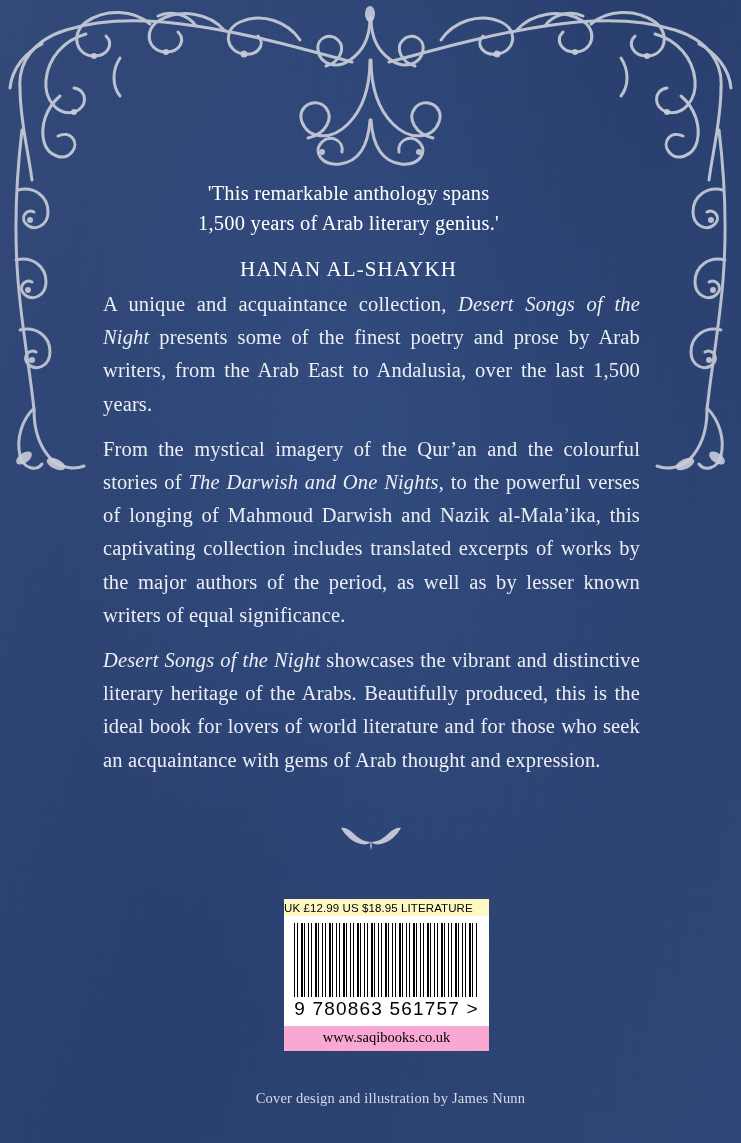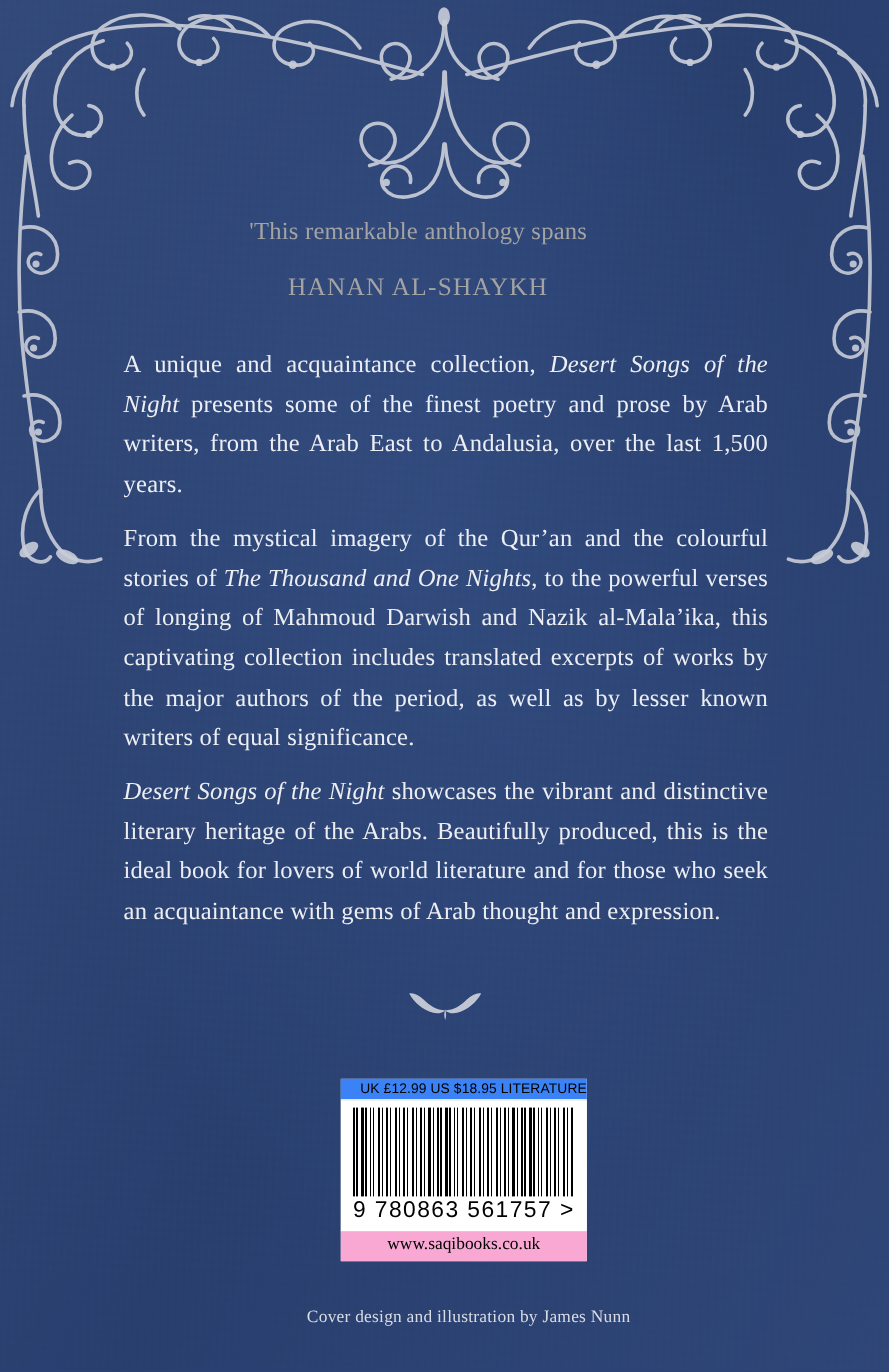--- a/index.html
+++ b/index.html
@@ -66,21 +66,21 @@
     width: 741px;
     height: 1143px;
   }
 
   .pullquote {
     position: absolute;
     left: 0;
     top: 178px;
     width: 697px;
     text-align: center;
-    color: #a3a3a3;
+    color: #ffffff;
   }
   .pullquote .line {
     font-size: 20.5px;
     line-height: 30px;
     letter-spacing: 0.2px;
   }
   .pullquote .attrib {
     font-size: 21px;
     line-height: 32px;
     letter-spacing: 1.1px;
@@ -119,25 +119,25 @@
   .barcode-block {
     position: absolute;
     left: 284px;
     top: 899px;
     width: 205px;
     background: #ffffff;
     padding: 0;
     box-shadow: 0 0 0 0 rgba(0,0,0,0);
   }
   .price-bar {
-    background: #3b82f6;
+    background: #fef9c3;
     color: #000000;
     font-family: "Liberation Sans", sans-serif;
     font-size: 11.5px;
-    text-align: right;
+    text-align: left;
     padding: 3px 0 2px 0;
     letter-spacing: 0.1px;
     border-bottom: 1px solid #ffffff;
     white-space: nowrap;
   }
   .barcode-area {
     background: #ffffff;
     padding: 6px 10px 2px 10px;
   }
   .bars {
@@ -275,26 +275,27 @@
     <circle cx="90" cy="100" r="3"></circle>
     <circle cx="92" cy="170" r="3"></circle>
     <circle cx="88" cy="240" r="3"></circle>
   </g>
 </svg>
 
 <div class="content">
 
   <div class="pullquote">
     <div class="line">'This remarkable anthology spans</div>
+    <div class="line">1,500 years of Arab literary genius.'</div>
     <div class="attrib">HANAN AL-SHAYKH</div>
   </div>
 
   <div class="blurb">
     <p><span>A unique and acquaintance collection, </span><i class="ital">Desert Songs of the Night</i><span> presents some of the finest poetry and prose by Arab writers, from the Arab East to Andalusia, over the last 1,500 years.</span></p>
-    <p><span>From the mystical imagery of the Qur’an and the colourful stories of </span><i class="ital">The Thousand and One Nights</i><span>, to the powerful verses of longing of Mahmoud Darwish and Nazik al-Mala’ika, this captivating collection includes translated excerpts of works by the major authors of the period, as well as by lesser known writers of equal significance.</span></p>
+    <p><span>From the mystical imagery of the Qur’an and the colourful stories of </span><i class="ital">The Darwish and One Nights</i><span>, to the powerful verses of longing of Mahmoud Darwish and Nazik al-Mala’ika, this captivating collection includes translated excerpts of works by the major authors of the period, as well as by lesser known writers of equal significance.</span></p>
     <p><i class="ital">Desert Songs of the Night</i><span> showcases the vibrant and distinctive literary heritage of the Arabs. Beautifully produced, this is the ideal book for lovers of world literature and for those who seek an acquaintance with gems of Arab thought and expression.</span></p>
   </div>
 
   <div class="leaf-divider">
     <svg width="62" height="30" viewBox="0 0 62 30" aria-hidden="true">
       <g fill="#c9cdd8" opacity="0.95">
         <path d="M31 20 C24 20 18 16 13 11 C9 7 4 5 1 6 C5 13 12 20 21 22 C25 23 29 22 31 20 Z"></path>
         <path d="M31 20 C38 20 44 16 49 11 C53 7 58 5 61 6 C57 13 50 20 41 22 C37 23 33 22 31 20 Z"></path>
         <path d="M31 19 C30 22 30 25 31 28 C32 25 32 22 31 19 Z"></path>
       </g>

